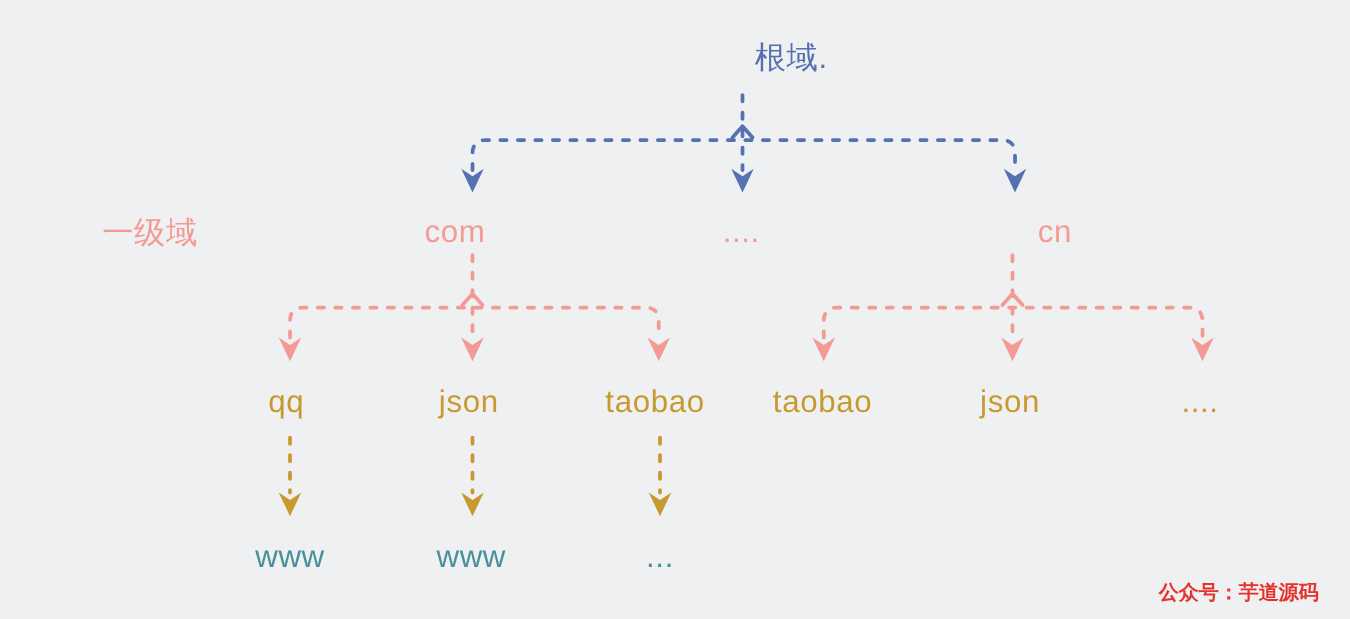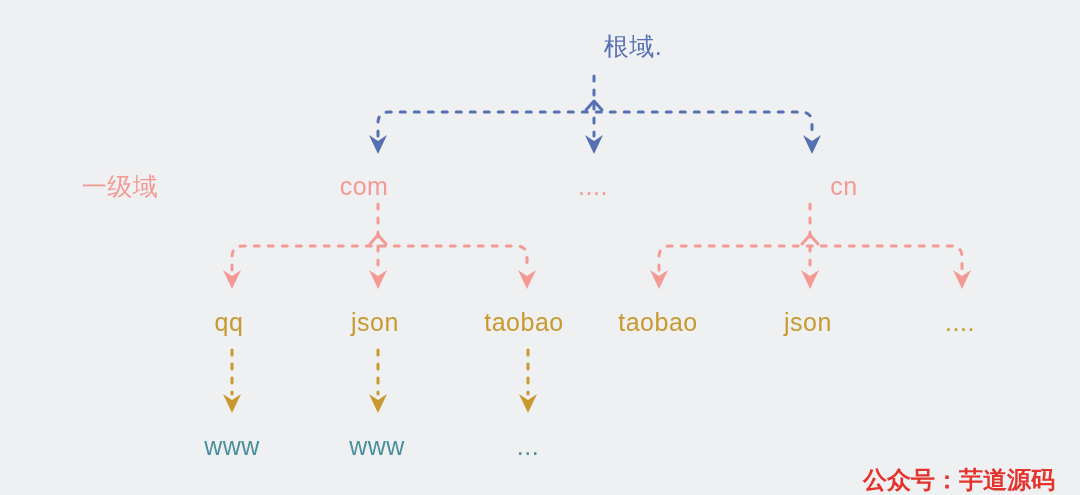--- a/index.html
+++ b/index.html
@@ -30,21 +30,21 @@
   }
   .lv-root { color: var(--c-root, #5571b2); margin-left: 40px; }
   .lv-1    { color: var(--c-level1, #f49a95); }
   .lv-2    { color: var(--c-level2, #c8992f); }
   .lv-3    { color: var(--c-level3, #4a8f9c); }
   .watermark {
     position: absolute;
     right: 25px;
     top: 464px;
     font-family: "Liberation Serif", "DejaVu Serif", serif;
-    font-size: 24px;
+    font-size: 16px;
     font-weight: 600;
     color: var(--c-watermark, #e4332c);
     white-space: nowrap;
   }
   .dash {
     fill: none;
     stroke-width: 3;
     stroke-linecap: round;
     stroke-dasharray: 5 9;
   }

